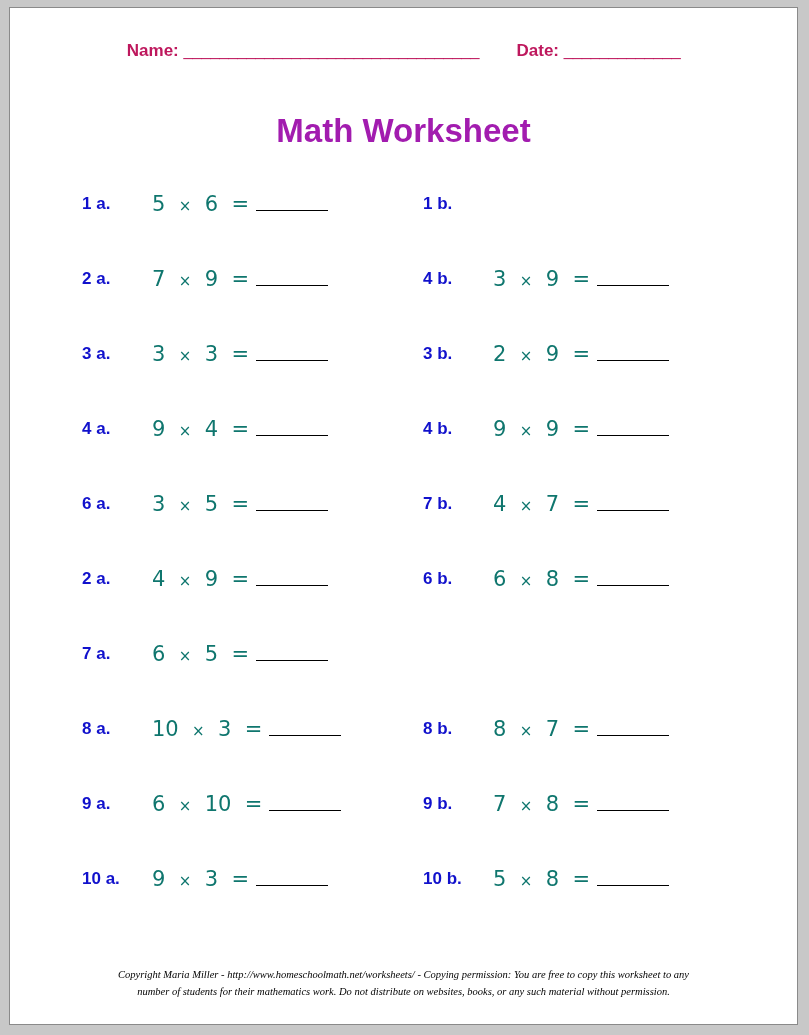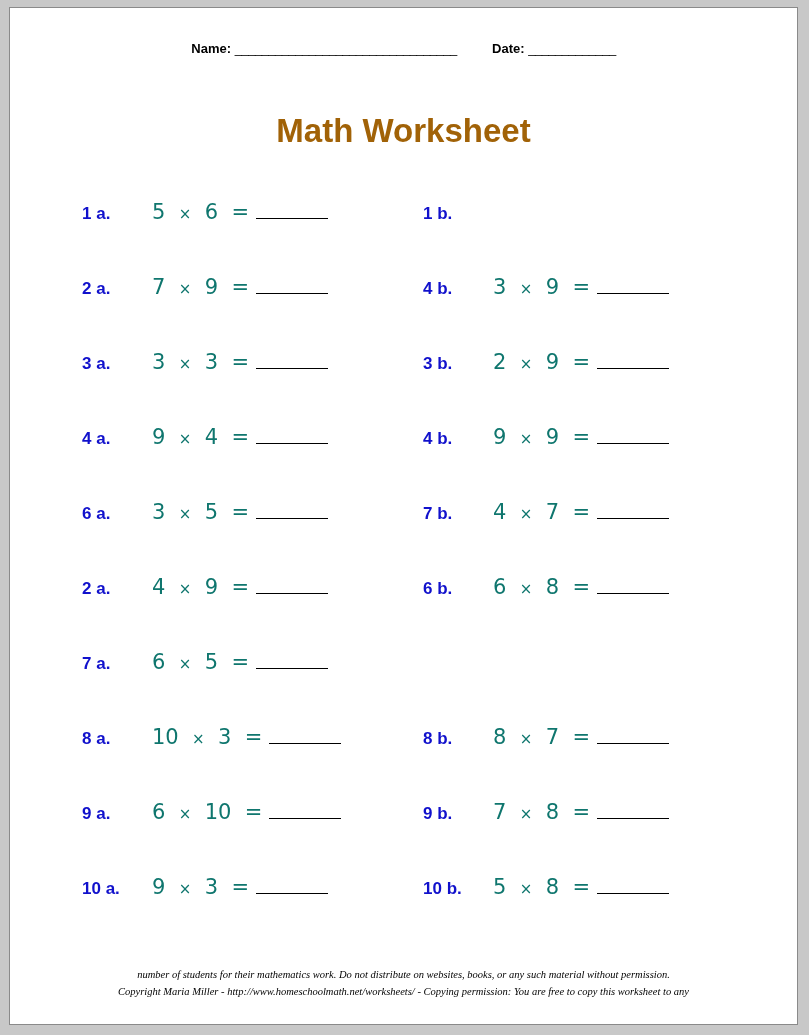--- a/index.html
+++ b/index.html
@@ -22,57 +22,57 @@
     background: #ffffff;
     border: 1px solid #8a8a8a;
     box-sizing: border-box;
   }
   .header-line {
     position: absolute;
     top: 33px;
     left: 0;
     width: 100%;
     text-align: center;
-    font-size: 13px;
+    font-size: 17px;
     font-weight: bold;
-    color: #000000;
+    color: #be185d;
     font-family: "Liberation Sans", sans-serif;
   }
   .header-line .rule {
     letter-spacing: -0.5px;
     font-weight: normal;
   }
   .header-gap { display: inline-block; width: 28px; }
   .title {
     position: absolute;
     top: 104px;
     left: 0;
     width: 100%;
     text-align: center;
     font-size: 33px;
     font-weight: bold;
-    color: #a16207;
+    color: #a21caf;
     font-family: "Liberation Sans", sans-serif;
   }
   .problems {
     position: absolute;
     top: 176px;
     left: 0;
     width: 100%;
   }
   .row {
     position: relative;
     height: 75px;
   }
   .cell {
     position: absolute;
     top: 0;
     height: 40px;
     display: flex;
-    align-items: flex-end;
+    align-items: center;
   }
   .cell.left  { left: 72px;  width: 340px; }
   .cell.right { left: 413px; width: 340px; }
   .label {
     color: #1111cc;
     font-weight: bold;
     font-size: 17px;
     width: 56px;
     display: inline-block;
     text-align: left;
@@ -226,17 +226,17 @@
       </div>
       <div class="cell right">
         <span class="label">10 b.</span>
         <span class="expr"><span>5</span>&nbsp;&nbsp;<span class="times">×</span>&nbsp;&nbsp;<span>8</span>&nbsp;&nbsp;<span>=</span><span class="blank"></span></span>
       </div>
     </div>
 
   </div>
 
   <div class="footer">
+    <div>Copyright Maria Miller - http://www.homeschoolmath.net/worksheets/ - Copying permission: You are free to copy this worksheet to any</div>
     <div>number of students for their mathematics work. Do not distribute on websites, books, or any such material without permission.</div>
-    <div>Copyright Maria Miller - http://www.homeschoolmath.net/worksheets/ - Copying permission: You are free to copy this worksheet to any</div>
   </div>
 
 </div>
 
 </body></html>

